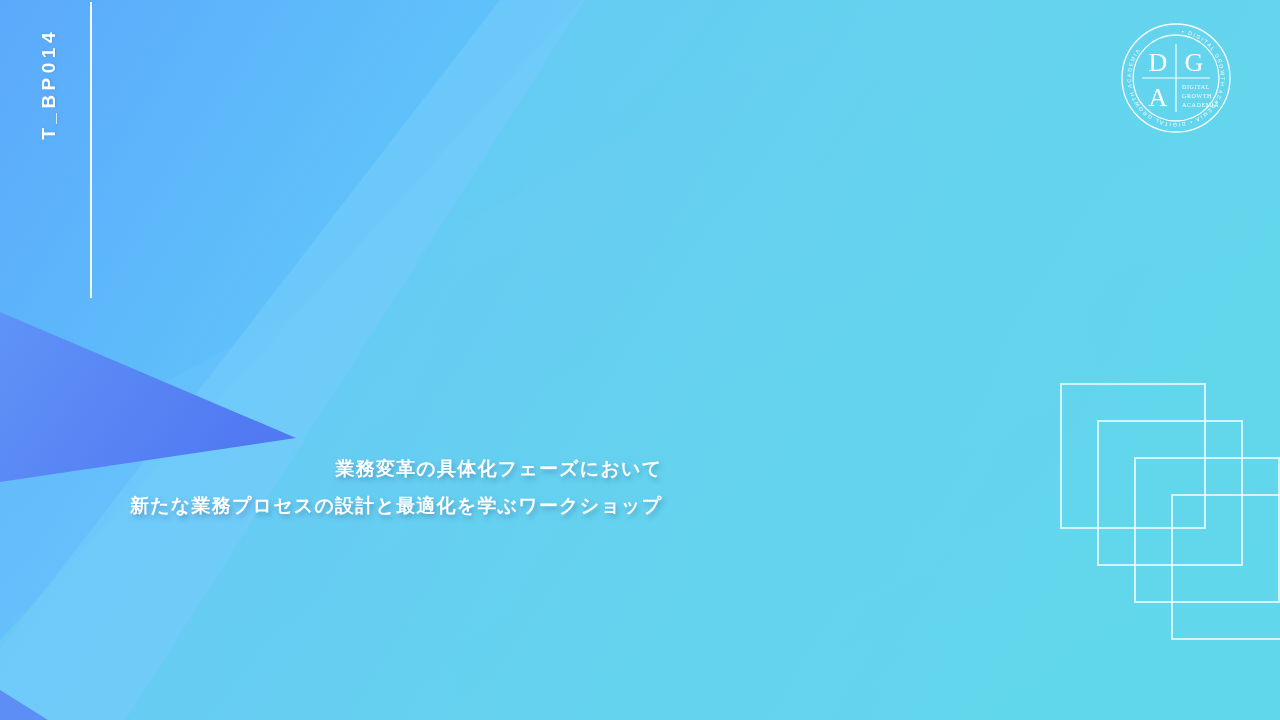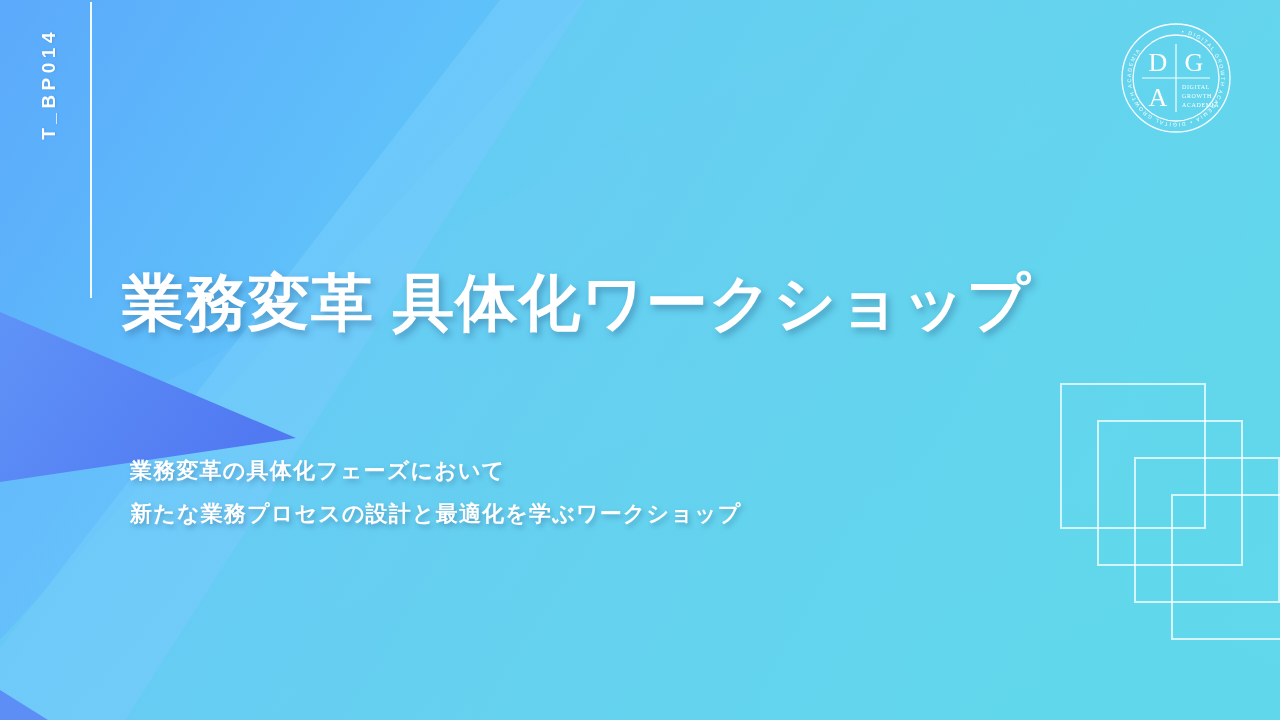--- a/index.html
+++ b/index.html
@@ -71,26 +71,27 @@
     white-space: nowrap;
     text-shadow: 3px 4px 7px rgba(36,86,130,.42);
   }
 
   .subtitle {
     position: absolute;
     left: 130px;
     top: 450px;
     margin: 0;
     color: #ffffff;
-    font-size: 22px;
+    font-size: 19px;
     font-weight: 700;
     letter-spacing: 1.2px;
     line-height: 1.95;
     white-space: pre-line;
     text-shadow: 2px 3px 5px rgba(36,86,130,.38);
+    text-align: right;
   }
 
   
   .squares {
     position: absolute;
     left: 1060px;
     top: 383px;
     width: 260px;
     height: 310px;
     pointer-events: none;
@@ -160,21 +161,20 @@
 
     <polygon points="0,690 48,720 0,720" fill="#5B87F5" opacity="0.9"></polygon>
   </svg>
 
   <div class="side-rule"></div>
 
   <div class="side-code">
     <span>T_BP014</span>
   </div>
 
-  <h1 class="title">業務変革 具体化ワークショップ</h1>
 
   <p class="subtitle">業務変革の具体化フェーズにおいて
 新たな業務プロセスの設計と最適化を学ぶワークショップ</p>
 
   <div class="squares">
     <div class="sq s1"></div>
     <div class="sq s2"></div>
     <div class="sq s3"></div>
     <div class="sq s4"></div>
   </div>

